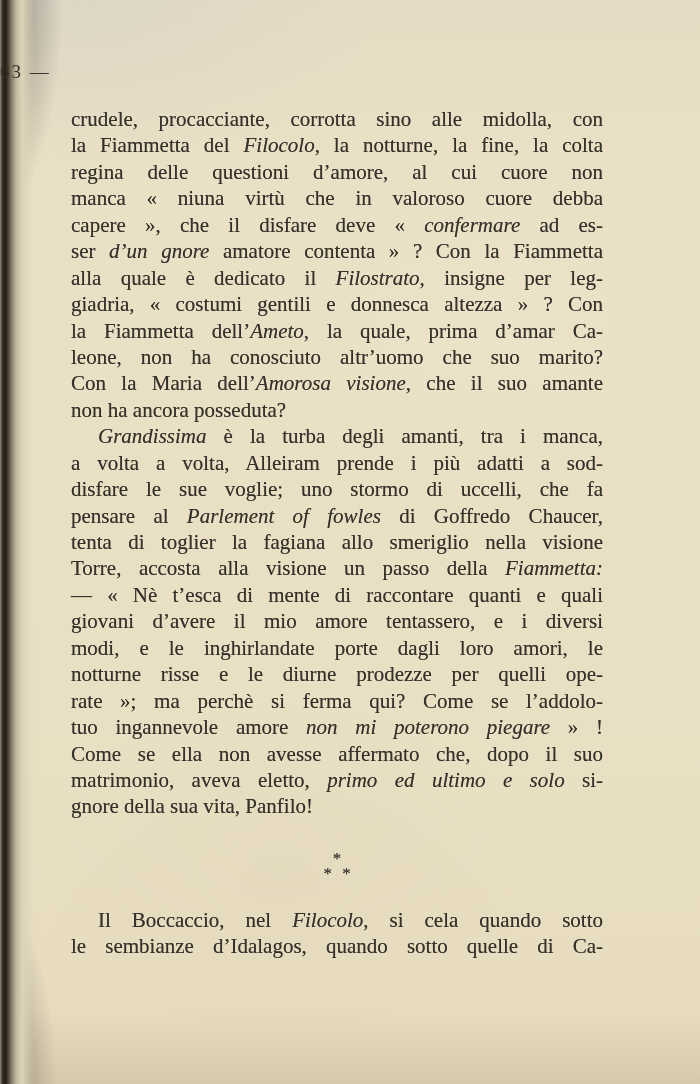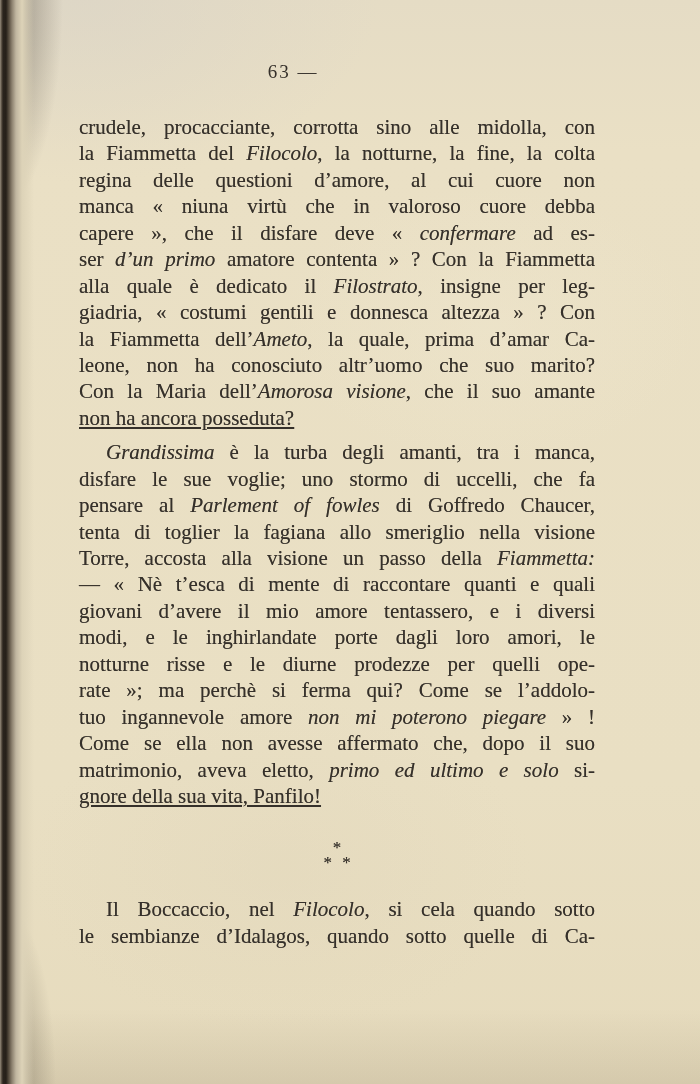--- a/index.html
+++ b/index.html
@@ -36,45 +36,44 @@
       
       linear-gradient(180deg, rgba(0,0,0,0) 93%, rgba(110,95,70,0.14) 100%),
       
       linear-gradient(180deg, #e5dcc5 0%, #eae0c5 14%, #e9dfc3 72%, #e6dbbd 100%);
   }
   .header {
     position: absolute;
     top: 61px;
     left: 0;
     width: 586px;
-    text-align: center;
+    text-align: left;
     font-size: 19px;
     line-height: 22px;
     letter-spacing: 2px;
     color: var(--ink, #35302a);
   }
   .textblock {
     position: absolute;
     left: 71px;
     top: 106px;
     width: 532px;
     font-size: 21px;
     line-height: 26.45px;
     color: var(--ink, #35302a);
     text-shadow: 0 0 0.5px rgba(53,48,42,0.55);
   }
-  .paragraph { margin: 8px; }
+  .paragraph { margin: 0; }
   .line {
     text-align: justify;
     text-align-last: justify;
     height: 26.45px;
   }
   .line.para-end {
     text-align-last: left;
-    text-decoration: underline;
   }
   .line.indent {
     padding-left: 27px;
   }
   .line i { font-style: italic; }
   .separator {
     margin-top: 31px;
     margin-bottom: 26px;
     text-align: center;
     font-size: 17px;
@@ -90,30 +89,31 @@
 
 <div class="header">63 —</div>
 
 <div class="textblock">
     <div class="paragraph">
       <div class="line"><span>crudele, procacciante, corrotta sino alle midolla, con</span></div>
       <div class="line"><span>la Fiammetta del </span><i>Filocolo</i><span>, la notturne, la fine, la colta</span></div>
       <div class="line"><span>regina delle questioni d’amore, al cui cuore non</span></div>
       <div class="line"><span>manca « niuna virtù che in valoroso cuore debba</span></div>
       <div class="line"><span>capere », che il disfare deve « </span><i>confermare</i><span> ad es-</span></div>
-      <div class="line"><span>ser </span><i>d’un primo</i><span> amatore contenta » ? Con la Fiammetta</span></div>
+      <div class="line"><span>ser </span><i>d’un gnore</i><span> amatore contenta » ? Con la Fiammetta</span></div>
       <div class="line"><span>alla quale è dedicato il </span><i>Filostrato</i><span>, insigne per leg-</span></div>
       <div class="line"><span>giadria, « costumi gentili e donnesca altezza » ? Con</span></div>
       <div class="line"><span>la Fiammetta dell’</span><i>Ameto</i><span>, la quale, prima d’amar Ca-</span></div>
       <div class="line"><span>leone, non ha conosciuto altr’uomo che suo marito?</span></div>
       <div class="line"><span>Con la Maria dell’</span><i>Amorosa visione</i><span>, che il suo amante</span></div>
       <div class="line para-end"><span>non ha ancora posseduta?</span></div>
     </div>
     <div class="paragraph">
       <div class="line indent"><i>Grandissima</i><span> è la turba degli amanti, tra i manca,</span></div>
+      <div class="line"><span>a volta a volta, Alleiram prende i più adatti a sod-</span></div>
       <div class="line"><span>disfare le sue voglie; uno stormo di uccelli, che fa</span></div>
       <div class="line"><span>pensare al </span><i>Parlement of fowles</i><span> di Goffredo Chaucer,</span></div>
       <div class="line"><span>tenta di toglier la fagiana allo smeriglio nella visione</span></div>
       <div class="line"><span>Torre, accosta alla visione un passo della </span><i>Fiammetta:</i></div>
       <div class="line"><span>— « Nè t’esca di mente di raccontare quanti e quali</span></div>
       <div class="line"><span>giovani d’avere il mio amore tentassero, e i diversi</span></div>
       <div class="line"><span>modi, e le inghirlandate porte dagli loro amori, le</span></div>
       <div class="line"><span>notturne risse e le diurne prodezze per quelli ope-</span></div>
       <div class="line"><span>rate »; ma perchè si ferma qui? Come se l’addolo-</span></div>
       <div class="line"><span>tuo ingannevole amore </span><i>non mi poterono piegare</i><span> » !</span></div>

